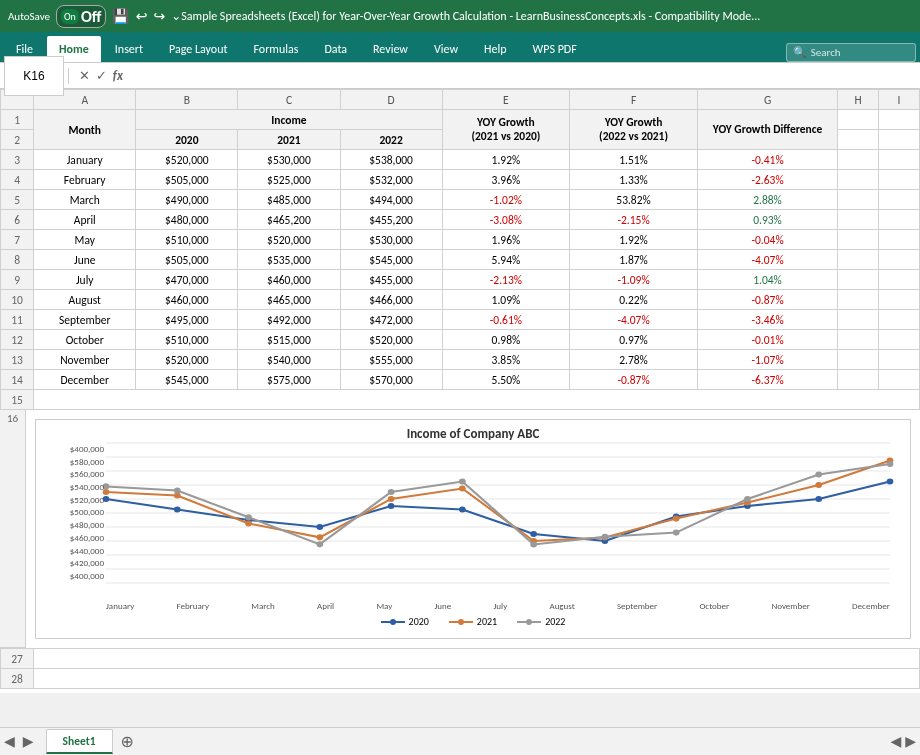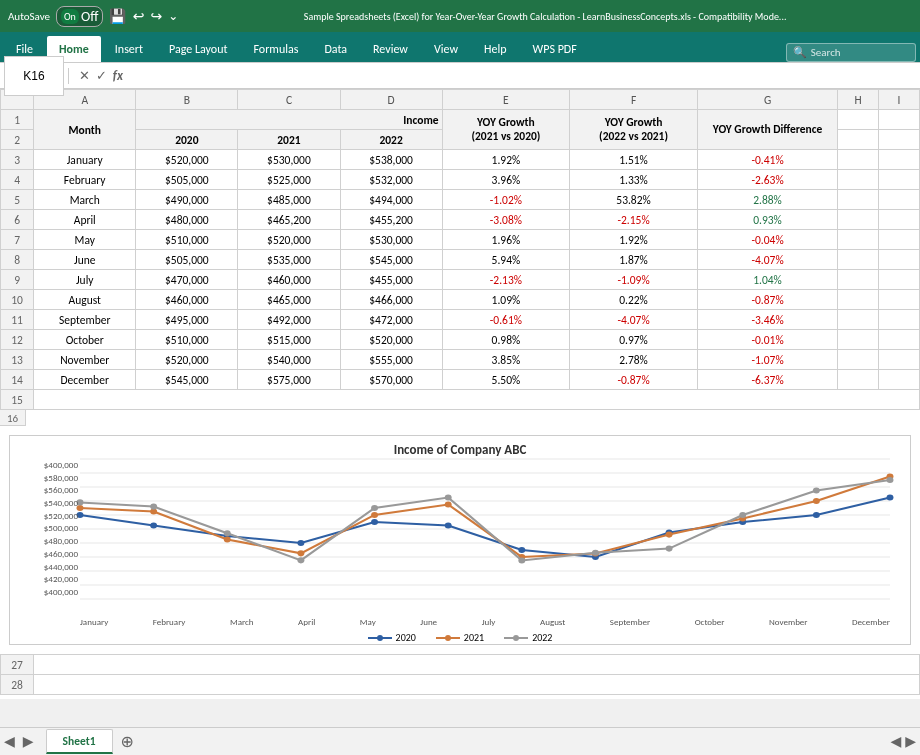--- a/index.html
+++ b/index.html
@@ -9,27 +9,27 @@
     .title-bar {
       background: #217346;
       color: white;
       height: 32px;
       display: flex;
       align-items: center;
       padding: 0 8px;
       font-size: 12px;
     }
     .title-bar-left { display: flex; align-items: center; gap: 6px; flex: 0 0 auto; }
-    .title-bar-center { flex: 1; text-align: center; font-size: 10px; }
+    .title-bar-center { flex: 1; font-size: 12px; }
     .autosave-label { font-size: 11px; }
     .toggle-switch {
       display: inline-flex; align-items: center; background: #1a5c38; border: 1px solid #aaa; border-radius: 8px; padding: 1px 4px; font-size: 10px; gap: 2px;
     }
     .toggle-on { background: #107c41; border-radius: 6px; padding: 1px 3px; font-size: 10px; }
-    .toggle-off { font-size: 14px; }
+    .toggle-off { font-size: 16px; font-weight: bold; }
 
     
     .ribbon {
       background: white;
       border-bottom: 1px solid #ccc;
     }
     .ribbon-tabs {
       display: flex;
       background: #0f766e;
       height: 30px;
@@ -241,21 +241,21 @@
         <td class="col-header">G</td>
         <td class="col-header">H</td>
         <td class="col-header">I</td>
       </tr>
     </thead>
     <tbody>
 
       <tr>
         <td class="row-num">1</td>
         <td class="center bold" rowspan="2" style="vertical-align:middle; background:#f2f2f2; font-weight:bold;">Month</td>
-        <td class="center bold" colspan="3" style="background:#f2f2f2; font-weight:bold; text-align:right;">Income</td>
+        <td class="center bold" colspan="3" style="background:#f2f2f2; font-weight:bold; text-align:center;">Income</td>
         <td class="center bold" rowspan="2" style="vertical-align:middle; background:#f2f2f2; font-weight:bold; text-align:center; white-space:normal; line-height:1.2;">YOY Growth<br>(2021 vs 2020)</td>
         <td class="center bold" rowspan="2" style="vertical-align:middle; background:#f2f2f2; font-weight:bold; text-align:center; white-space:normal; line-height:1.2;">YOY Growth<br>(2022 vs 2021)</td>
         <td class="center bold" rowspan="2" style="vertical-align:middle; background:#f2f2f2; font-weight:bold; text-align:center; white-space:normal; line-height:1.2;">YOY Growth Difference</td>
         <td></td>
         <td></td>
       </tr>
 
       <tr>
         <td class="row-num">2</td>
         <td class="center bold" style="background:#f2f2f2; font-weight:bold; text-align:center;">2020</td>
@@ -413,21 +413,21 @@
       <tr style="height:6px;">
         <td class="row-num">15</td>
         <td colspan="9"></td>
       </tr>
     </tbody>
   </table>
 </div>
 
 <div style="background:white; padding-bottom:4px;">
 
-  <div style="display:flex; align-items:stretch;flex-direction:column;">
+  <div style="display:flex; align-items:stretch;">
     <div style="width:26px; border-right:1px solid #d0d0d0; border-bottom:1px solid #d0d0d0; font-size:11px; color:#666; text-align:center; padding-top:2px; background:#f2f2f2;">16</div>
     <div class="chart-container" style="flex:1; margin:9px; border:1px solid #ccc; position:relative; height:220px;">
       <div class="chart-title">Income of Company ABC</div>
       <div style="position:relative; height:170px; padding:0 20px 30px 70px;">
 
         <div style="position:absolute; left:4px; top:0; height:138px; display:flex; flex-direction:column; justify-content:space-between; font-size:9px; color:#555; text-align:right; width:64px;">
           <span>$400,000</span>
           <span>$580,000</span>
           <span>$560,000</span>
           <span>$540,000</span>

